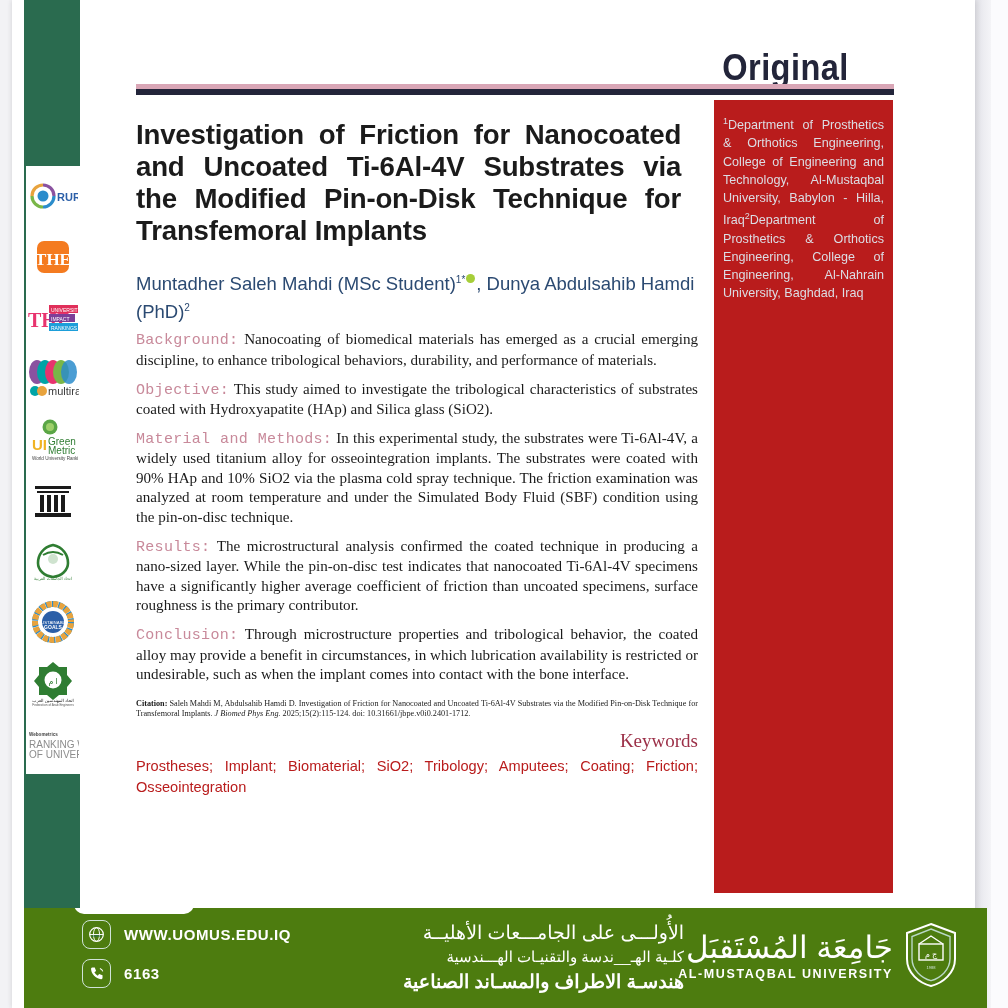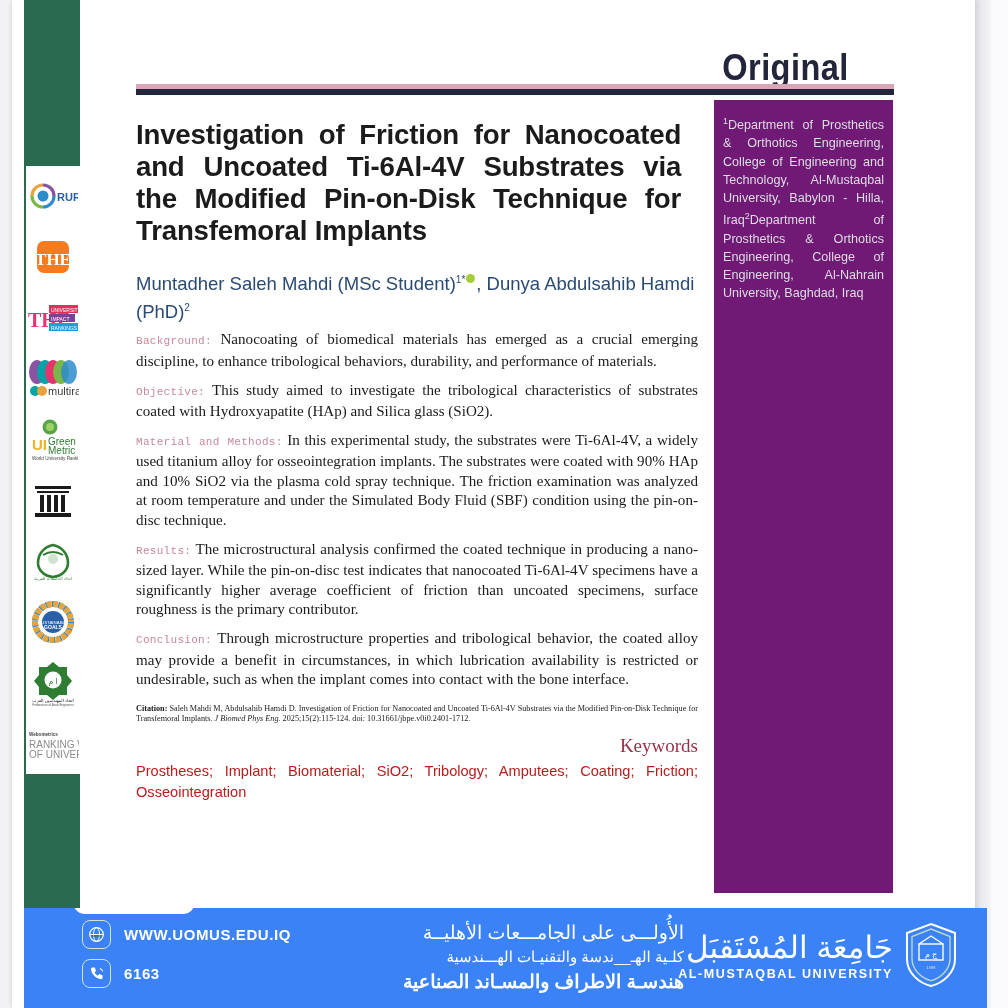--- a/index.html
+++ b/index.html
@@ -64,21 +64,21 @@
     letter-spacing: 0.5px;
     color: #23253a;
     transform: scaleX(0.88);
     transform-origin: right center;
   }
 
   
   .affil {
     position: absolute; left: 702px; top: 100px;
     width: 179px; height: 793px;
-    background: #701a75;
+    background: #b91c1c;
     padding: 12px 9px 0 9px;
   }
   .affil p {
     color: #dcdde4;
     font-size: 12.6px;
     line-height: 18.2px;
     text-align: justify;
     font-family: "Liberation Sans", sans-serif;
   }
   .affil sup { font-size: 9px; vertical-align: super; }
@@ -134,21 +134,21 @@
     margin-top: 9px;
     font-family: "Liberation Serif", serif;
     font-size: 15.1px;
     line-height: 19.6px;
     color: #1a1a1a;
     text-align: justify;
   }
   .para:first-of-type { margin-top: 6px; }
   .lbl {
     font-family: "Liberation Mono", monospace;
-    font-size: 11px;
+    font-size: 15px;
     color: #c8899a;
     letter-spacing: 0.3px;
   }
 
   .citation {
     margin-top: 14px;
     font-family: "Liberation Serif", serif;
     font-size: 8.2px;
     line-height: 10.4px;
     color: #1a1a1a;
@@ -164,21 +164,21 @@
     line-height: 21px;
     color: #b91c1c;
     text-align: justify;
     text-align-last: left;
   }
 
   
   .footer {
     position: absolute; left: 12px; top: 908px;
     width: 963px; height: 100px;
-    background: #3b82f6;
+    background: #4d7c0f;
     overflow: hidden;
   }
   .footer-notch {
     position: absolute; left: 50px; top: -12px;
     width: 120px; height: 18px;
     background: #ffffff; border-radius: 0 0 10px 10px;
   }
   .contact {
     position: absolute; left: 58px; top: 12px;
     display: flex; flex-direction: column; gap: 10px;

